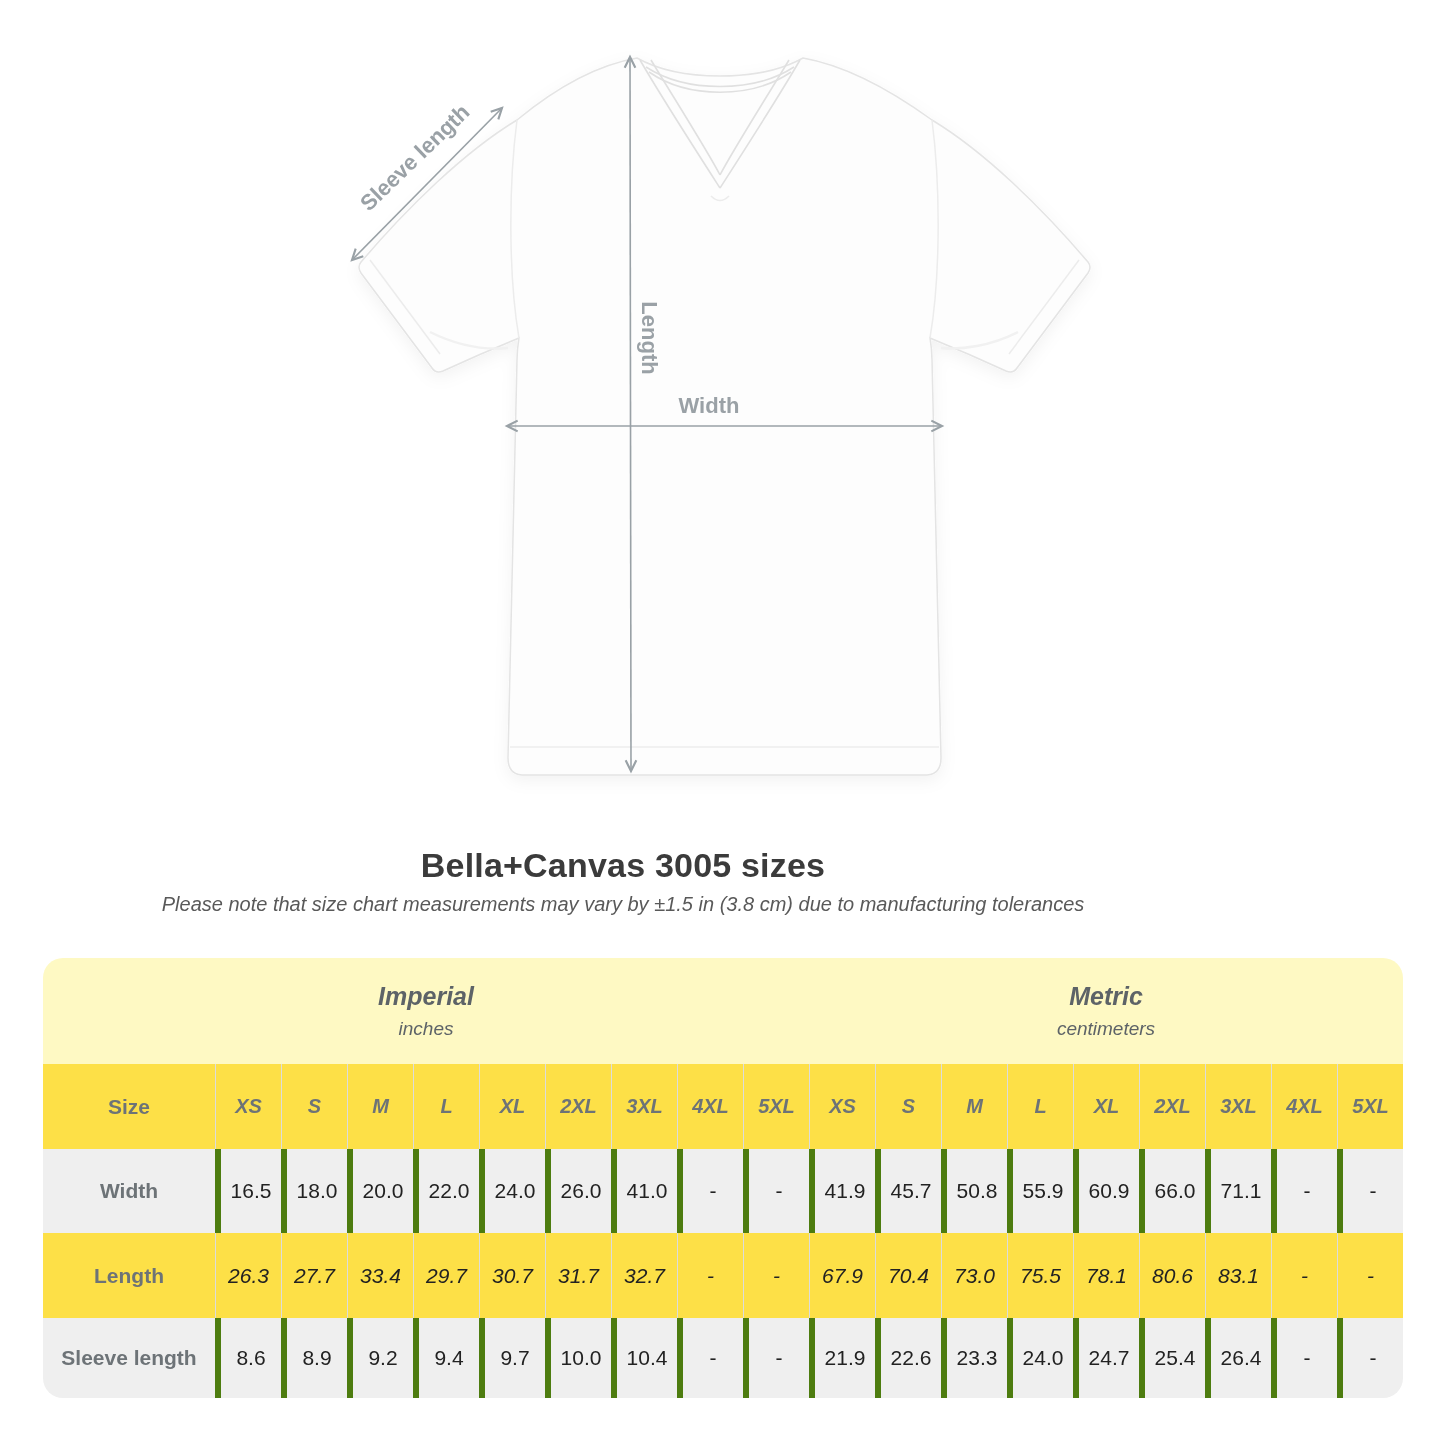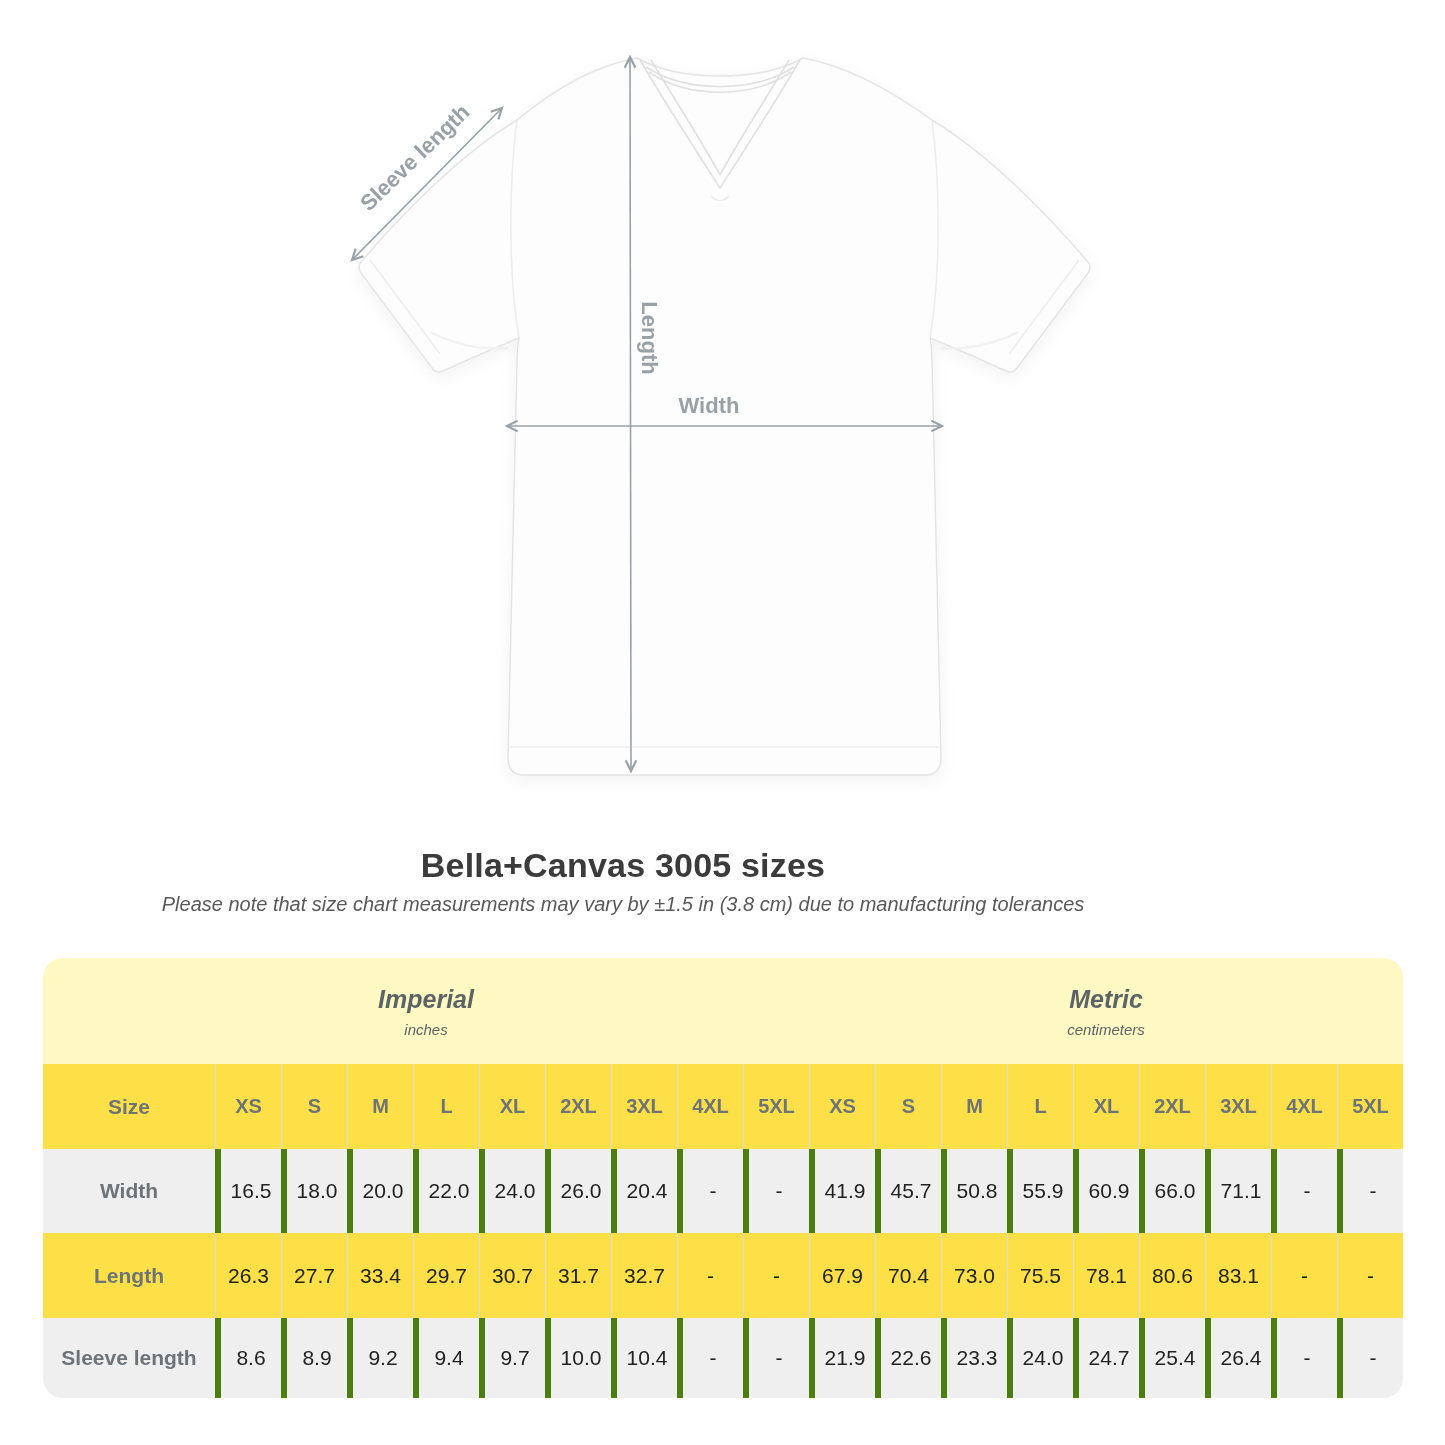--- a/index.html
+++ b/index.html
@@ -16,25 +16,25 @@
 
   
   #tbl{position:absolute;left:43px;top:958px;width:1360px;
        display:grid;grid-template-columns:172px repeat(18,1fr);
        grid-template-rows:106px 85px 84px 85px 80px;
        border-radius:20px;overflow:hidden;background:#fff;}
   .unit{background:#fef9c3;display:flex;flex-direction:column;align-items:center;justify-content:center;gap:7px;}
   .unit-imperial{grid-column:span 10;}
   .unit-metric{grid-column:span 9;}
   .unit-label{font-style:italic;font-weight:700;font-size:25px;color:#5d6367;}
-  .unit-sub{font-style:italic;font-size:15px;color:#5d6367;}
+  .unit-sub{font-style:italic;font-size:19px;color:#5d6367;}
   .c{display:flex;align-items:center;justify-content:center;}
   .rw{background:#fde047;}
   .rg{background:#efefef;}
-  .rw.sep{border-left:1px solid #dcdcdc;}
+  .rw.sep{border-left:1px solid #dcdcdc;font-style:italic;}
   .rg.sep{border-left:6px solid #4d7c0f;}
   .head{font-weight:700;font-size:20px;color:#6d7377;}
   .lab{font-weight:700;font-size:21px;color:#6d7377;}
   .val{font-size:21px;color:#222;}
 </style>
 </head>
 <body>
 
 <div id="page">
 
@@ -139,21 +139,21 @@
       <div class="c rw head sep">3XL</div>
       <div class="c rw head sep">4XL</div>
       <div class="c rw head sep">5XL</div>
       <div class="c rg lab">Width</div>
       <div class="c rg val sep">16.5</div>
       <div class="c rg val sep">18.0</div>
       <div class="c rg val sep">20.0</div>
       <div class="c rg val sep">22.0</div>
       <div class="c rg val sep">24.0</div>
       <div class="c rg val sep">26.0</div>
-      <div class="c rg val sep">20.4</div>
+      <div class="c rg val sep">41.0</div>
       <div class="c rg val sep">-</div>
       <div class="c rg val sep">-</div>
       <div class="c rg val sep">41.9</div>
       <div class="c rg val sep">45.7</div>
       <div class="c rg val sep">50.8</div>
       <div class="c rg val sep">55.9</div>
       <div class="c rg val sep">60.9</div>
       <div class="c rg val sep">66.0</div>
       <div class="c rg val sep">71.1</div>
       <div class="c rg val sep">-</div>

